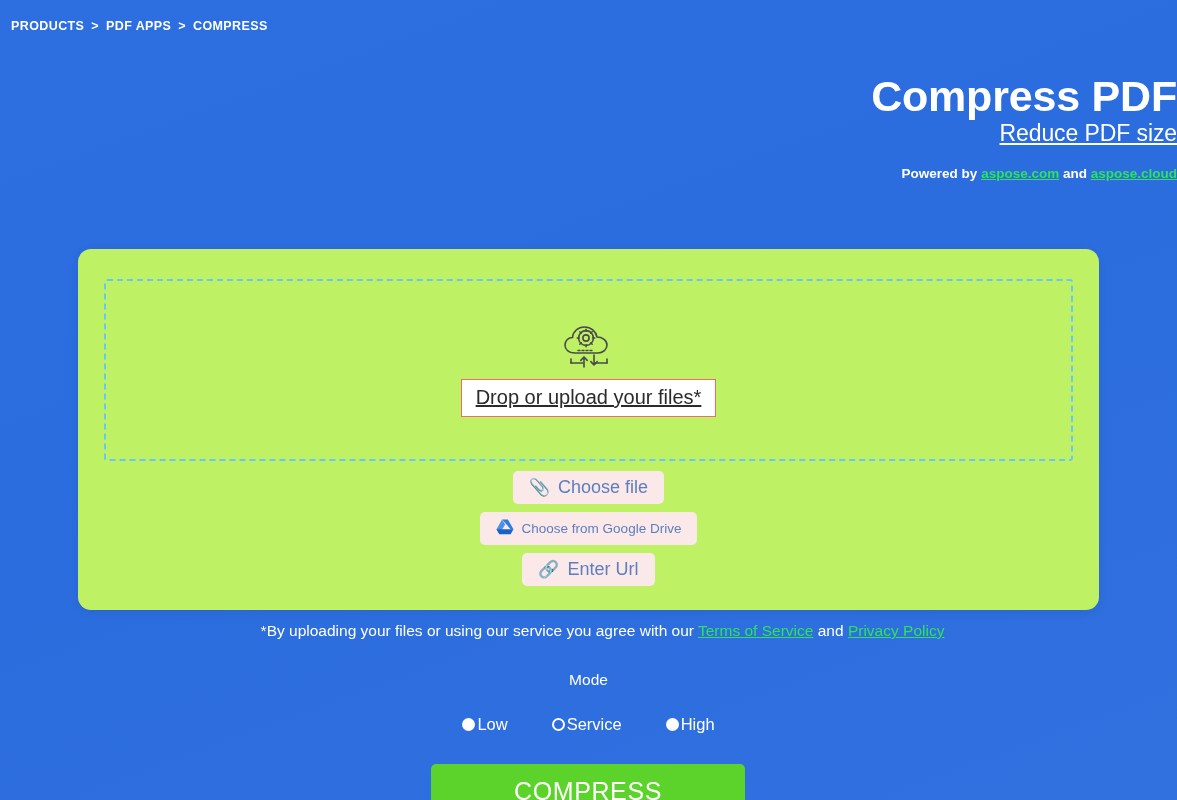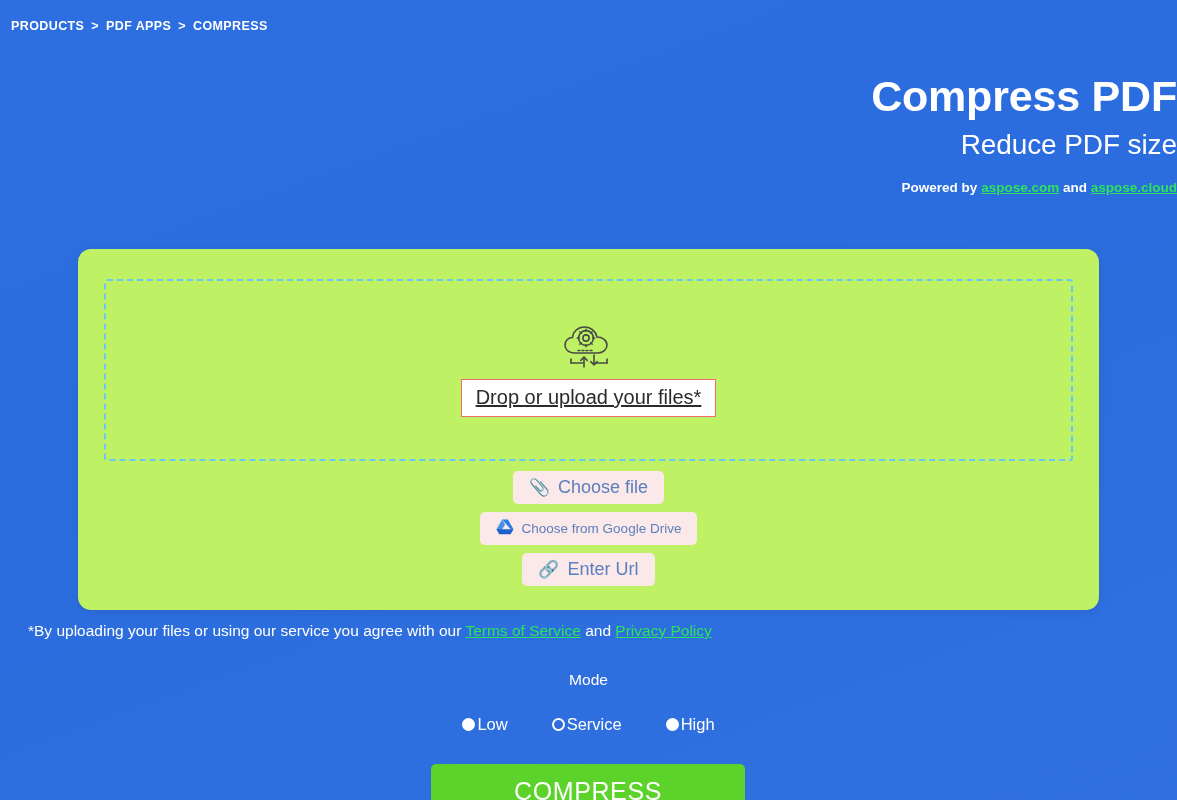--- a/index.html
+++ b/index.html
@@ -32,26 +32,26 @@
   
   .hero { position: absolute; left: 0; top: 72px; width: 100%; text-align: right; }
   .hero h1 {
     font-size: 43px;
     font-weight: bold;
     color: #ffffff;
     line-height: 1.12;
     letter-spacing: -0.2px;
   }
   .hero h2 {
-    font-size: 28px;
+    font-size: 23px;
     font-weight: normal;
     color: #ffffff;
     line-height: 1.2;
-    margin-top: 8px;
     letter-spacing: -0.1px;
+    text-decoration: underline;
   }
   .powered {
     margin-top: 18px;
     font-size: 13.5px;
     font-weight: bold;
     color: #ffffff;
     padding-left: 28px;
   }
   .powered a {
     color: #2CE35C;
@@ -117,20 +117,21 @@
   .pill-lg { padding: 6px 16px; font-size: 18px; }
   .pill-sm { padding: 7px 16px; font-size: 13.5px; }
   .pill svg, .pill .glyph { flex: none; }
   .glyph { font-size: 17px; color: #3a3a3a; line-height: 1; }
 
   
   .terms {
     position: absolute;
     left: 0; top: 622px;
     width: 100%;
+    text-align: center;
     font-size: 15.5px;
     color: #ffffff;
     padding-left: 28px;
   }
   .terms a { color: #2CE35C; text-decoration: underline; }
 
   
   .mode-wrap {
     position: absolute;
     left: 0; top: 671px;

